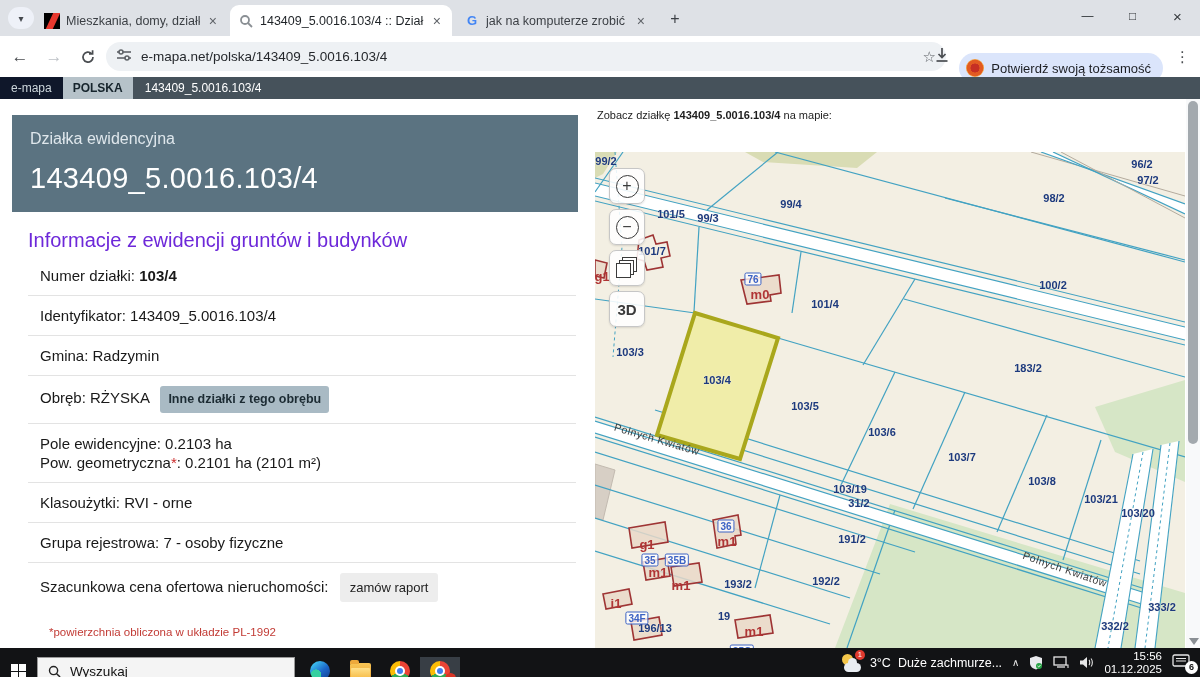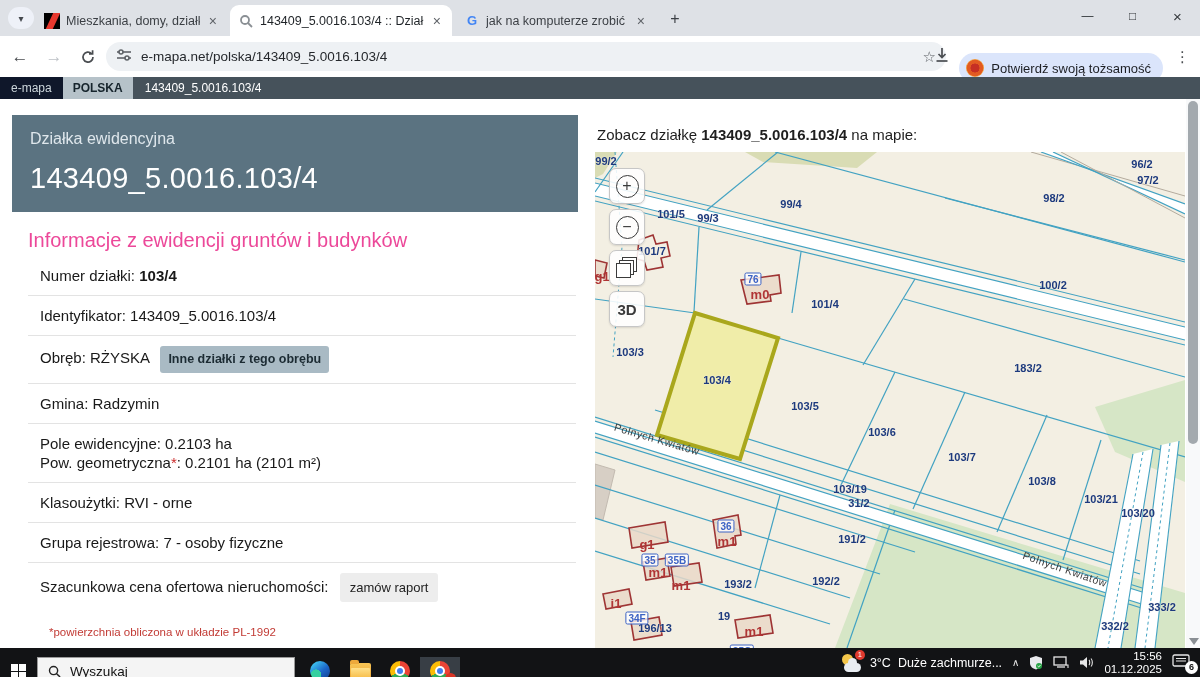--- a/index.html
+++ b/index.html
@@ -36,32 +36,32 @@
   .sitebar { position:absolute; left:0; top:77px; width:1200px; height:22px; background:#46525b; display:flex; align-items:stretch; font-size:12px; }
   .sb-brand { background:#0f172a; color:#ccd6db; display:flex; align-items:center; padding:0 11px; }
   .sb-country { background:#b6c2c9; color:#16242c; font-weight:bold; display:flex; align-items:center; padding:0 10px; cursor:pointer; }
   .sb-crumb { color:#fff; display:flex; align-items:center; padding:0 12px; }
 
   
   .panel { position:absolute; left:12px; top:115px; width:566px; height:533px; background:#fff; overflow:hidden; }
   .panel-head { height:97px; background:#5b7381; color:#fff; padding:15px 18px; }
   .panel-head .sub { font-size:16px; color:#dfe7ec; }
   .panel-head .big { font-size:29px; margin-top:14px; letter-spacing:.3px; }
-  .sec-title { font-size:20px; color:#ec4899; margin:17px 0 4px 16px; }
+  .sec-title { font-size:20px; color:#6d28d9; margin:17px 0 4px 16px; }
   .rows { margin-left:16px; margin-right:2px; }
   .row { padding:10px 0 10px 12px; border-bottom:1px solid #e3e3e3; font-size:15px; color:#191919; line-height:19px; }
   .row:last-child { border-bottom:none; }
   .row b { font-weight:bold; }
   .chip { display:inline-block; background:#a9bac4; color:#1c2b33; font-size:12.5px; font-weight:bold; padding:4px 8px; border-radius:3px; margin-left:7px; cursor:pointer; }
   .btn-light { display:inline-block; background:#ededed; color:#222; font-size:13px; padding:5px 10px; border-radius:3px; margin-left:7px; cursor:pointer; }
   .star-red { color:#cc2a2a; }
   .footnote { margin:14px 0 0 37px; font-size:11.5px; color:#c23b35; }
 
   
-  .map-caption { position:absolute; left:597px; top:126px; font-size:15px; color:#1e1e1e; }
+  .map-caption { position:absolute; left:597px; top:109px; font-size:11px; color:#1e1e1e; }
   .mapwrap { position:absolute; left:595px; top:152px; width:590px; height:496px; overflow:hidden; background:#f3efe3; }
   .mapwrap svg { position:absolute; left:0; top:0; }
   #map-labels { position:absolute; left:0; top:0; width:100%; height:100%; }
   .lbl-parcel { position:absolute; transform:translate(-50%,-50%); font-size:11px; font-weight:bold; color:#1d3a7e; white-space:nowrap; text-shadow:0 0 2px #f3efe3; }
   .lbl-plate { position:absolute; transform:translate(-50%,-50%); font-size:10px; font-weight:bold; color:#3b62c4; background:rgba(255,255,255,.78); border:1px solid #3b62c4; border-radius:2px; padding:0 2px; line-height:11px; white-space:nowrap; }
   .lbl-bldg { position:absolute; transform:translate(-50%,-50%); font-size:13px; font-weight:bold; color:#b03535; white-space:nowrap; }
   .lbl-street { position:absolute; transform:translate(-50%,-50%); font-size:10.5px; color:#3c3c3c; letter-spacing:.6px; white-space:nowrap; }
   .map-controls { position:absolute; left:14px; top:16px; width:38px; }
   .mc-btn { width:36px; height:36px; background:rgba(255,255,255,.88); border:1px solid #c6c6c6; border-radius:7px; margin-bottom:5px; display:flex; align-items:center; justify-content:center; cursor:pointer; box-shadow:0 1px 2px rgba(0,0,0,.12); }
   .mc-circle { width:23px; height:23px; border:1.6px solid #3a3a3a; border-radius:50%; display:flex; align-items:center; justify-content:center; font-size:16px; color:#3a3a3a; line-height:1; }
@@ -200,27 +200,27 @@
   <div class="rows">
     <div class="row">
       <span>Numer działki:</span>
       <b>103/4</b>
     </div>
     <div class="row">
       <span>Identyfikator:</span>
       <span>143409_5.0016.103/4</span>
     </div>
     <div class="row">
+      <span>Gmina:</span>
+      <span>Radzymin</span>
+    </div>
+    <div class="row">
       <span>Obręb:</span>
       <span>RŻYSKA</span>
       <span class="chip">Inne działki z tego obrębu</span>
-    </div>
-    <div class="row">
-      <span>Gmina:</span>
-      <span>Radzymin</span>
     </div>
     <div class="row">
       <div>
         <span>Pole ewidencyjne:</span>
         <span>0.2103 ha</span>
       </div>
       <div>
         <span>Pow. geometryczna</span><span class="star-red">*</span><span>: 0.2101 ha (2101 m²)</span>
       </div>
     </div>

